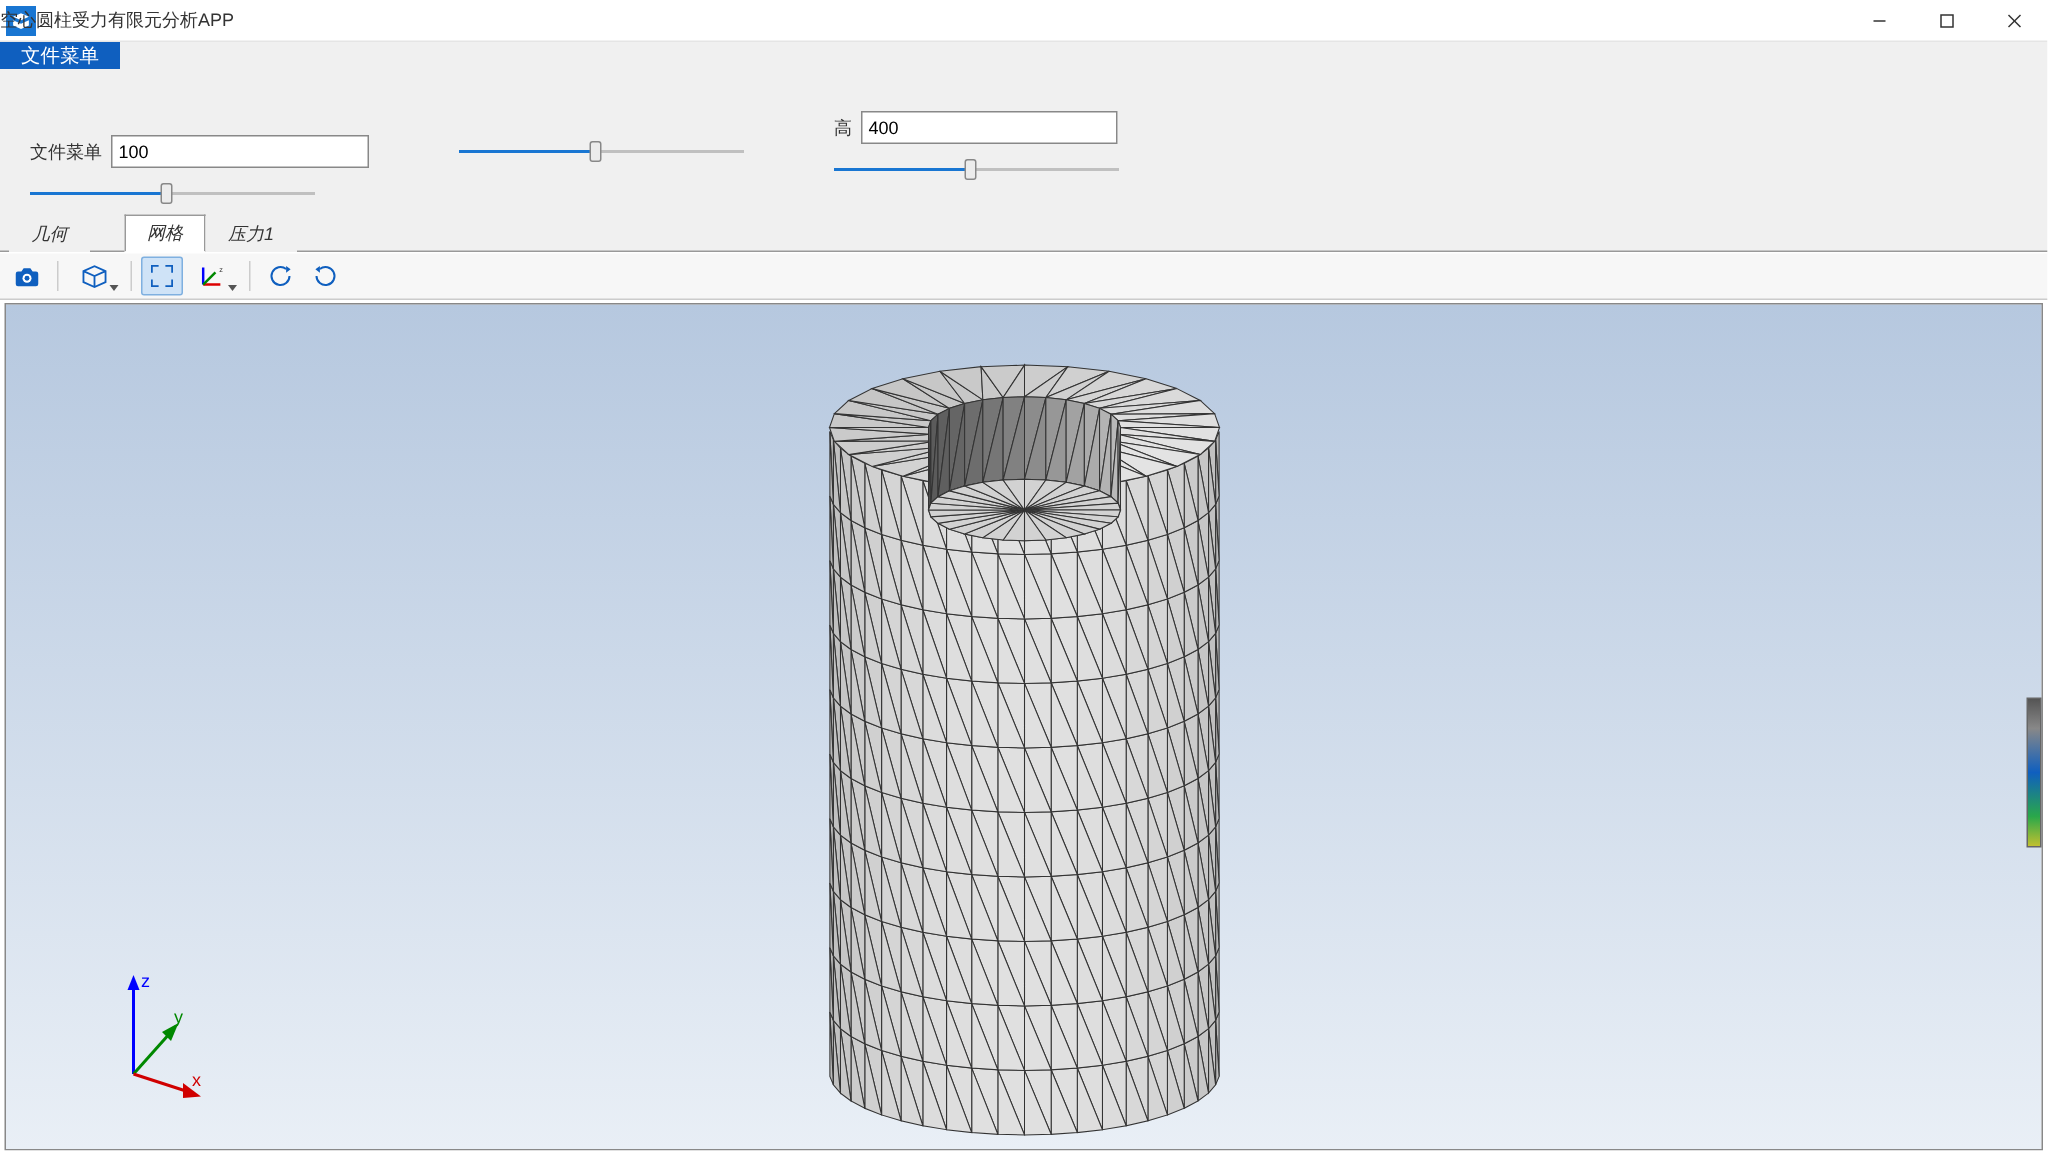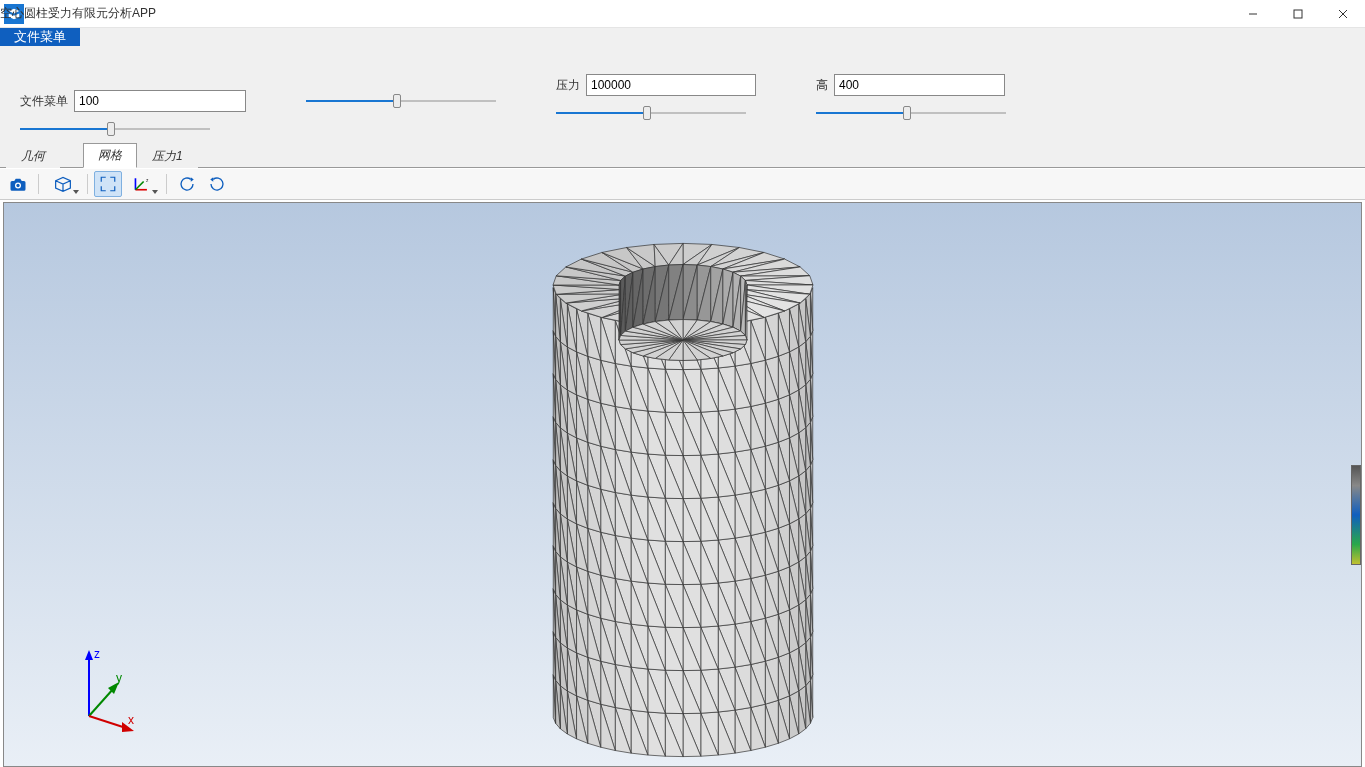--- a/index.html
+++ b/index.html
@@ -166,31 +166,20 @@
   </div>
 
   <div class="param-group" style="margin-top:16px;">
     <div class="slider">
       <div class="track"></div>
         <div class="track-fill" style="width:48%"></div>
         <div class="thumb" style="left:48%"></div>
     </div>
   </div>
 
-  <div class="param-group">
-    <div class="param-row">
-      <label>压力</label>
-      <input type="text" style="width: 170px;" value="100000">
-    </div>
-    <div class="slider">
-      <div class="track"></div>
-        <div class="track-fill" style="width:48%"></div>
-        <div class="thumb" style="left:48%"></div>
-    </div>
-  </div>
 
   <div class="param-group">
     <div class="param-row">
       <label>高</label>
       <input type="text" style="width: 171px;" value="400">
     </div>
     <div class="slider">
       <div class="track"></div>
         <div class="track-fill" style="width:48%"></div>
         <div class="thumb" style="left:48%"></div>

